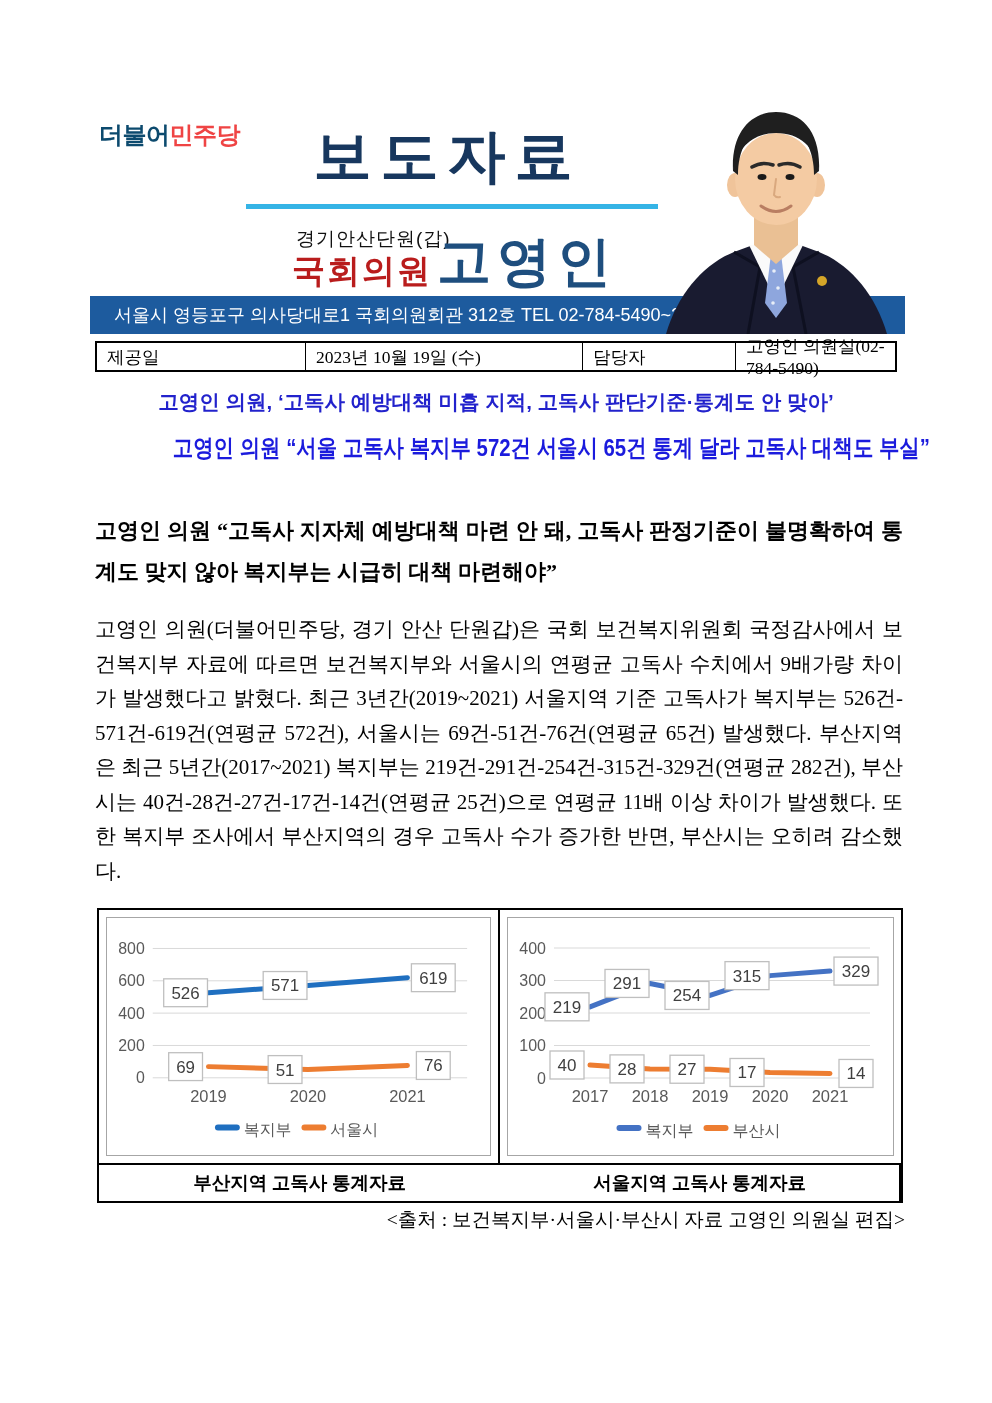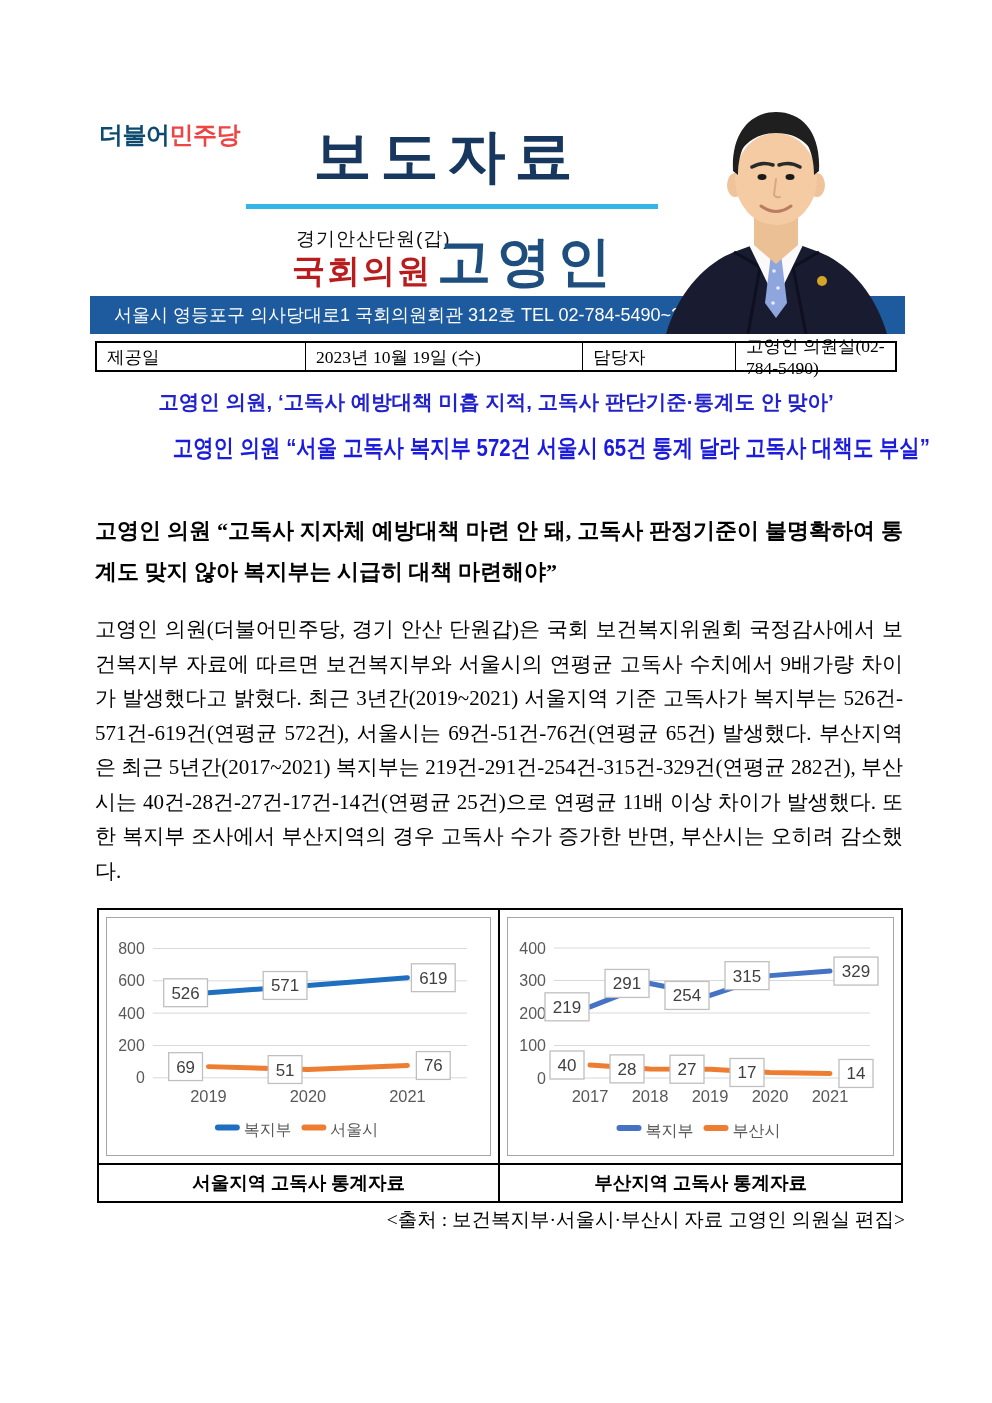--- a/index.html
+++ b/index.html
@@ -205,20 +205,20 @@
               <text x="348" y="161.45" text-anchor="middle" font-size="17" fill="#404040">14</text>
               <rect x="108.5" y="207" width="25" height="6" rx="3" fill="#4472c4"></rect>
               <text x="137.5" y="218" font-size="16" fill="#595959">복지부</text>
               <rect x="195.5" y="207" width="25" height="6" rx="3" fill="#ed7d31"></rect>
               <text x="224.5" y="218" font-size="16" fill="#595959">부산시</text>
             </svg>
         </div>
       </div>
     </div>
     <div class="caption-row">
+      <div class="caption-cell">부산지역 고독사 통계자료</div>
       <div class="caption-cell first">서울지역 고독사 통계자료</div>
-      <div class="caption-cell">부산지역 고독사 통계자료</div>
     </div>
   </div>
 
   <div class="source">&lt;출처 : 보건복지부·서울시·부산시 자료 고영인 의원실 편집&gt;</div>
 
 </div>
 
 </body></html>

